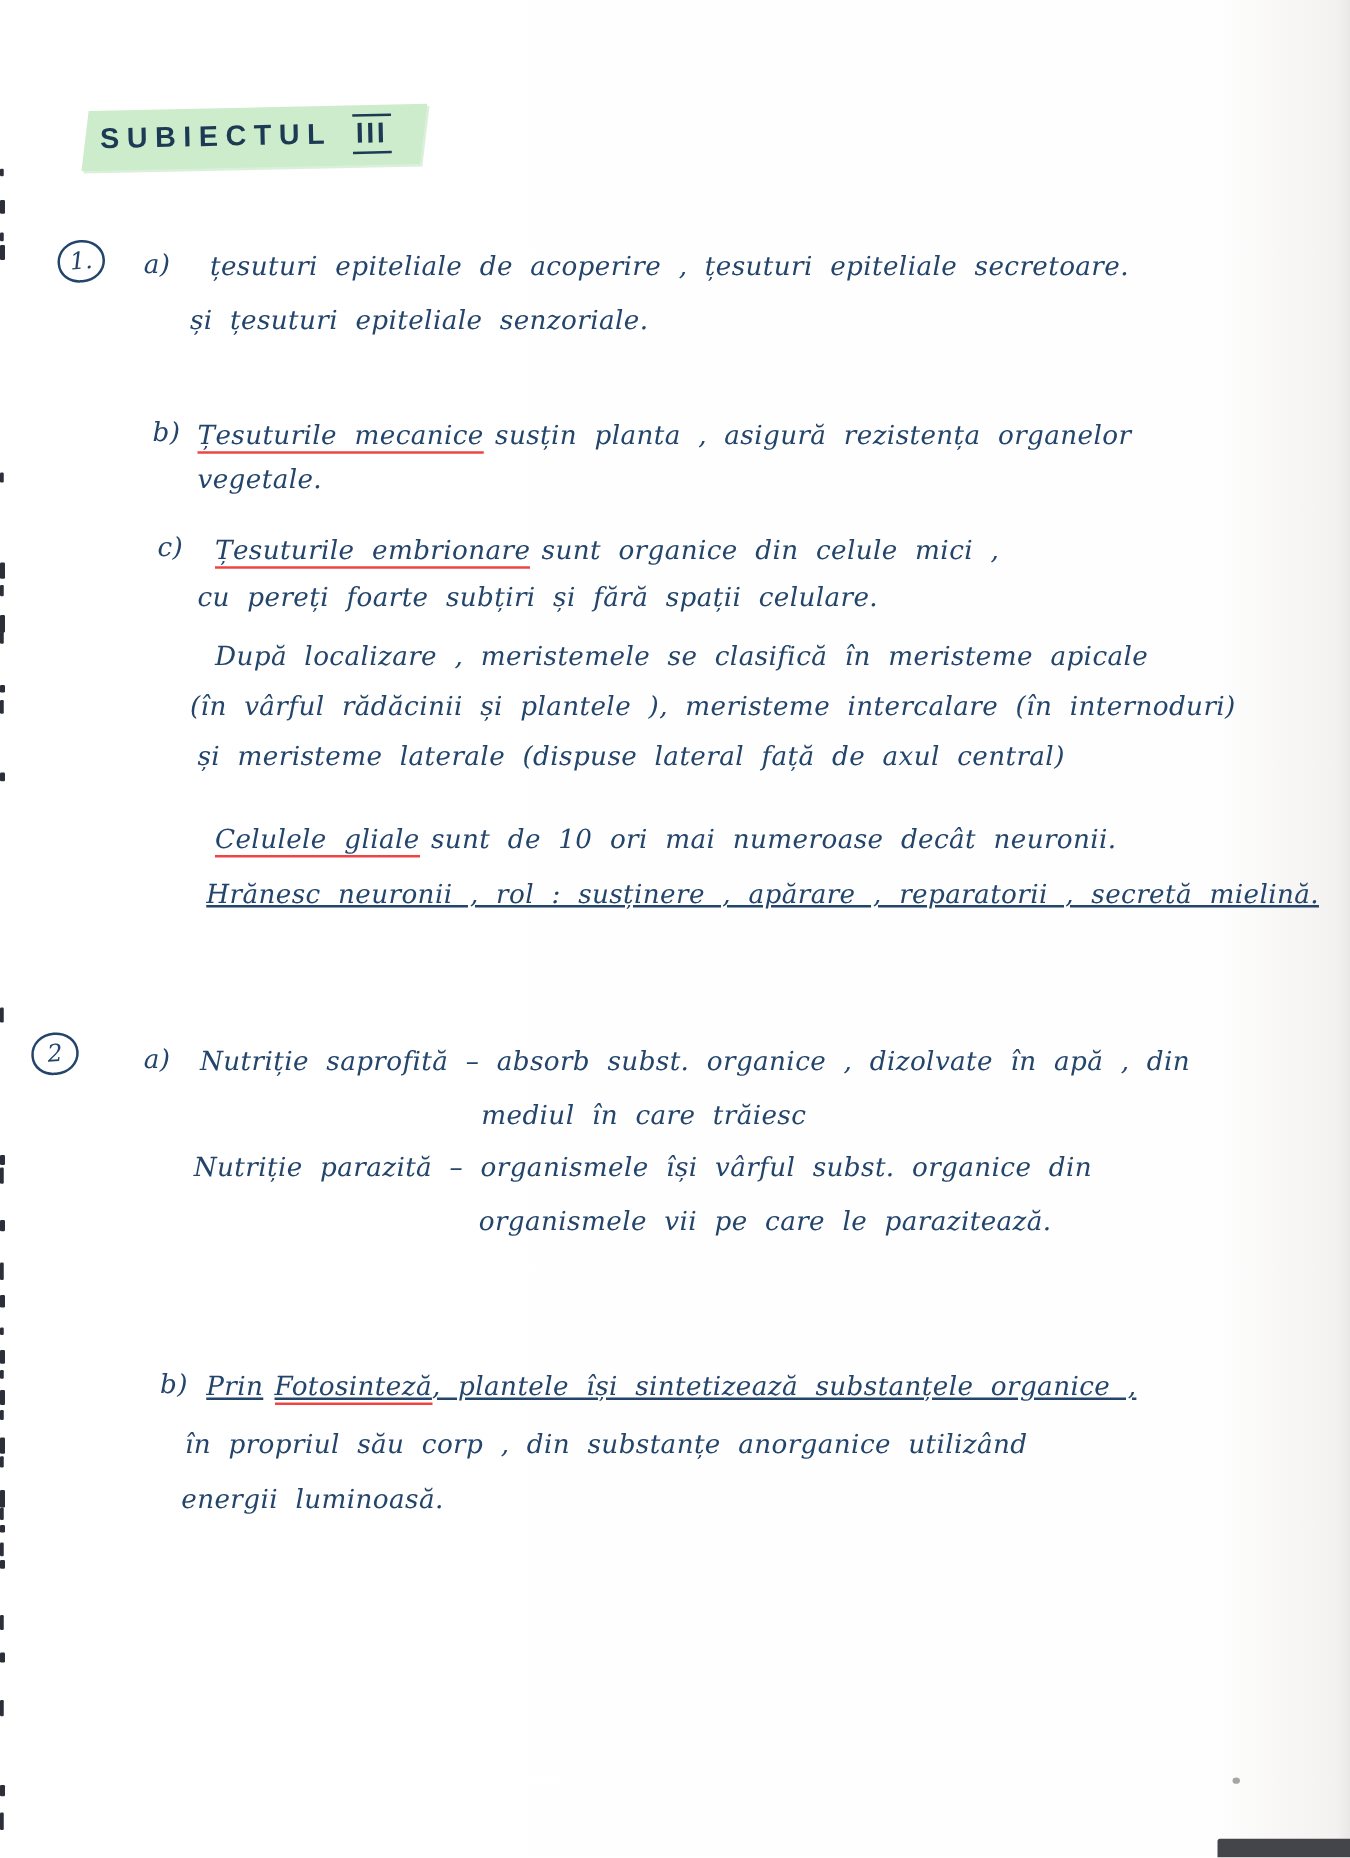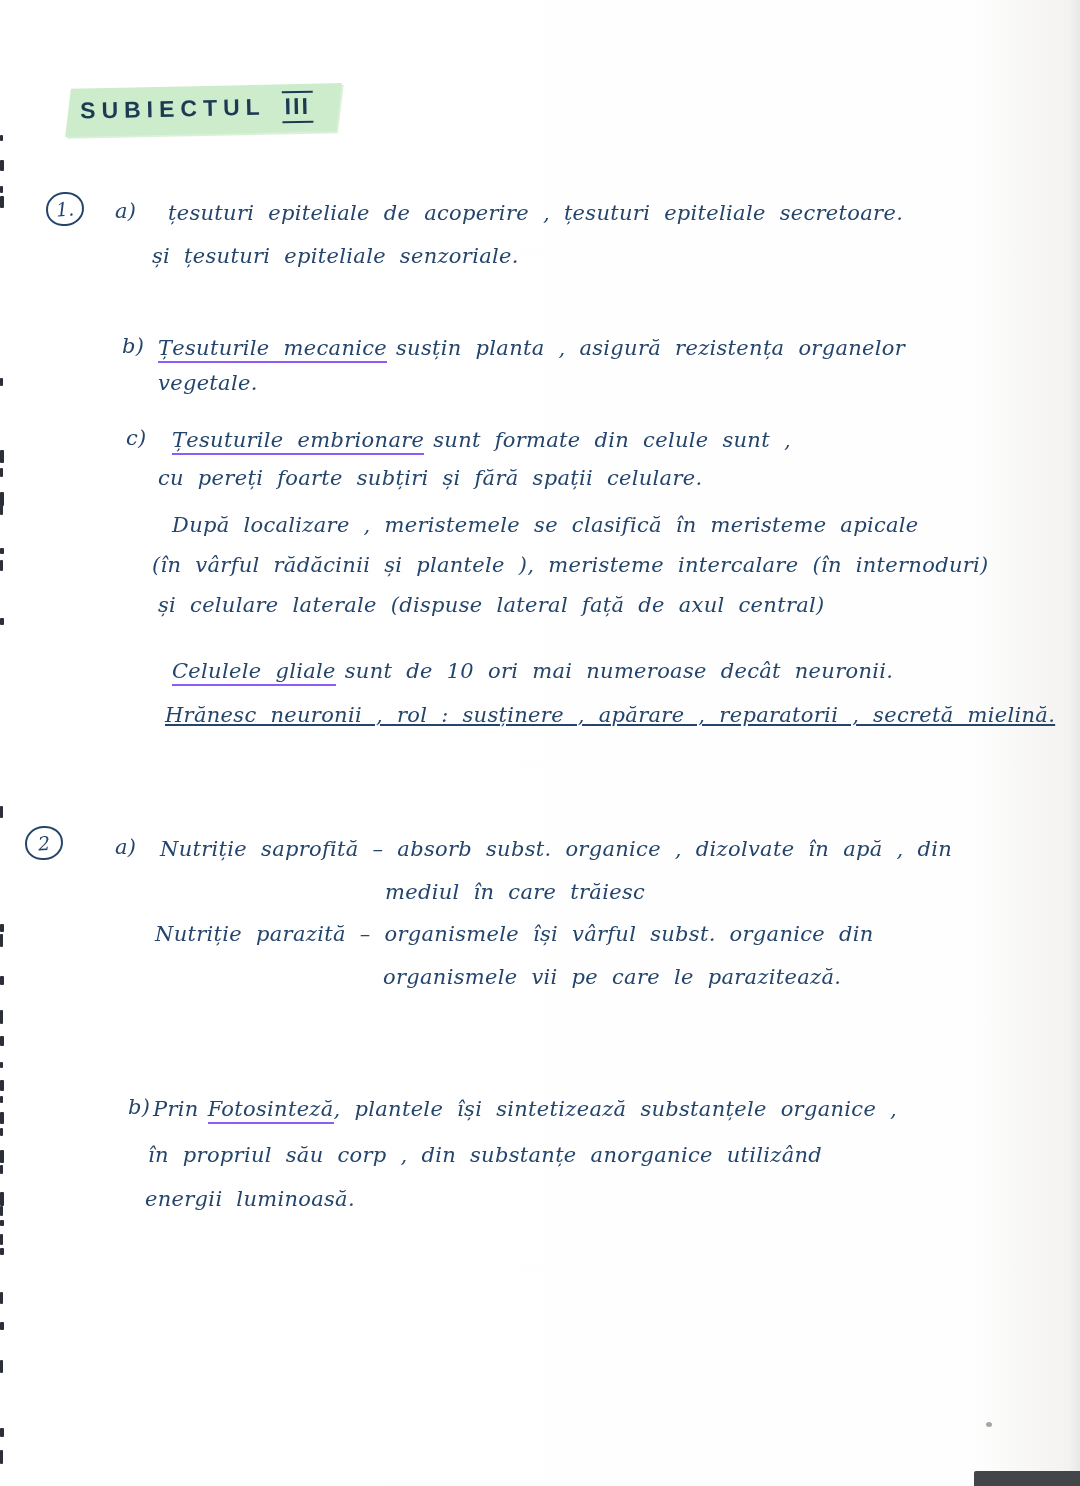--- a/index.html
+++ b/index.html
@@ -20,21 +20,21 @@
     font-family:"DejaVu Serif", serif;
     font-style:italic;
     color:#24456b;
     font-size:21px;
     white-space:nowrap;
     word-spacing:7px;
     letter-spacing:.3px;
     line-height:1.25;
   }
   .u {
-    border-bottom:2px solid #8b5cf6;
+    border-bottom:2px solid #ef4444;
     padding-bottom:1px;
     margin-right:9px;
   }
   .pre { margin-right:9px; }
   .marker-circle {
     position:absolute;
     width:38px; height:34px;
     border:2px solid #24456b;
     border-radius:50% 48% 50% 46%;
     display:flex; align-items:center; justify-content:center;
@@ -141,42 +141,42 @@
 <div class="hw" style="left:152px; top:243px;">și țesuturi epiteliale senzoriale.</div>
 
 <div class="hw" style="left:122px; top:333px;">b)</div>
 <div class="hw" style="left:158px; top:335px;">
   <span class="u">Țesuturile mecanice</span><span>susțin planta , asigură rezistența organelor</span>
 </div>
 <div class="hw" style="left:158px; top:370px;">vegetale.</div>
 
 <div class="hw" style="left:126px; top:425px;">c)</div>
 <div class="hw" style="left:172px; top:427px;">
-  <span class="u">Țesuturile embrionare</span><span>sunt formate din celule sunt ,</span>
+  <span class="u">Țesuturile embrionare</span><span>sunt organice din celule mici ,</span>
 </div>
 <div class="hw" style="left:158px; top:465px;">cu pereți foarte subțiri și fără spații celulare.</div>
 
 <div class="hw" style="left:172px; top:512px;">După localizare , meristemele se clasifică în meristeme apicale</div>
 <div class="hw" style="left:152px; top:552px;">(în vârful rădăcinii și plantele ), meristeme intercalare (în internoduri)</div>
-<div class="hw" style="left:158px; top:592px;">și celulare laterale (dispuse lateral față de axul central)</div>
+<div class="hw" style="left:158px; top:592px;">și meristeme laterale (dispuse lateral față de axul central)</div>
 
 <div class="hw" style="left:172px; top:658px;">
   <span class="u">Celulele gliale</span><span>sunt de 10 ori mai numeroase decât neuronii.</span>
 </div>
 <div class="hw" style="left:165px; top:702px;text-decoration:underline;">Hrănesc neuronii , rol : susținere , apărare , reparatorii , secretă mielină.</div>
 
 <div class="marker-circle" style="left:25px; top:826px;">2</div>
 
 <div class="hw" style="left:115px; top:834px;">a)</div>
 <div class="hw" style="left:160px; top:836px;">Nutriție saprofită  –  absorb subst. organice , dizolvate în apă , din</div>
 <div class="hw" style="left:385px; top:879px;">mediul în care trăiesc</div>
 <div class="hw" style="left:155px; top:921px;">Nutriție parazită  –  organismele își vârful subst. organice din</div>
 <div class="hw" style="left:383px; top:964px;">organismele vii pe care le parazitează.</div>
 
 <div class="hw" style="left:128px; top:1094px;">b)</div>
-<div class="hw" style="left:153px; top:1096px;">
+<div class="hw" style="left:165px; top:1096px;text-decoration:underline;">
   <span class="pre">Prin</span><span class="u" style="margin-right:0;">Fotosinteză</span><span>, plantele își sintetizează substanțele organice ,</span>
 </div>
 <div class="hw" style="left:148px; top:1142px;">în propriul său corp , din substanțe anorganice utilizând</div>
 <div class="hw" style="left:145px; top:1186px;">energii luminoasă.</div>
 
 <div class="speck"></div>
 <div class="corner-bar"></div>
 
 </body></html>

